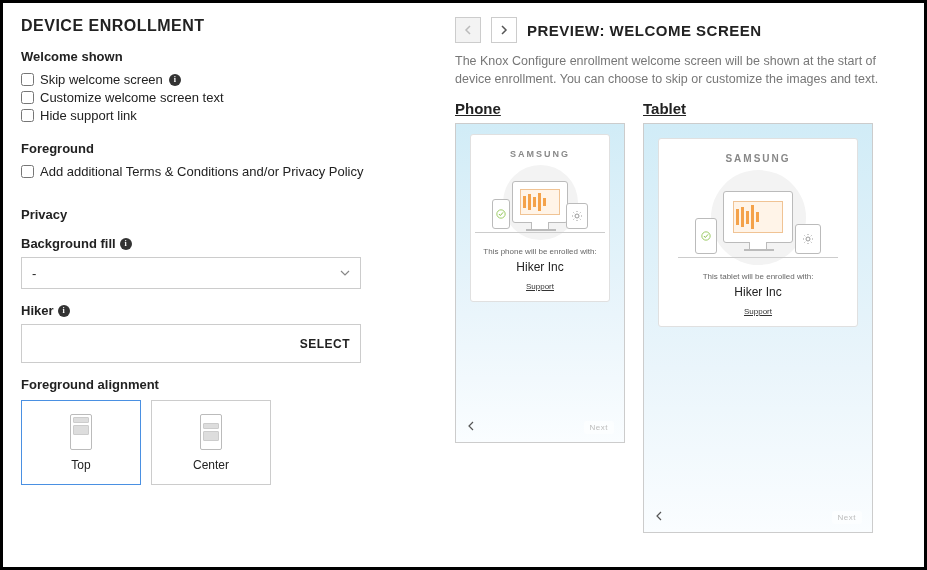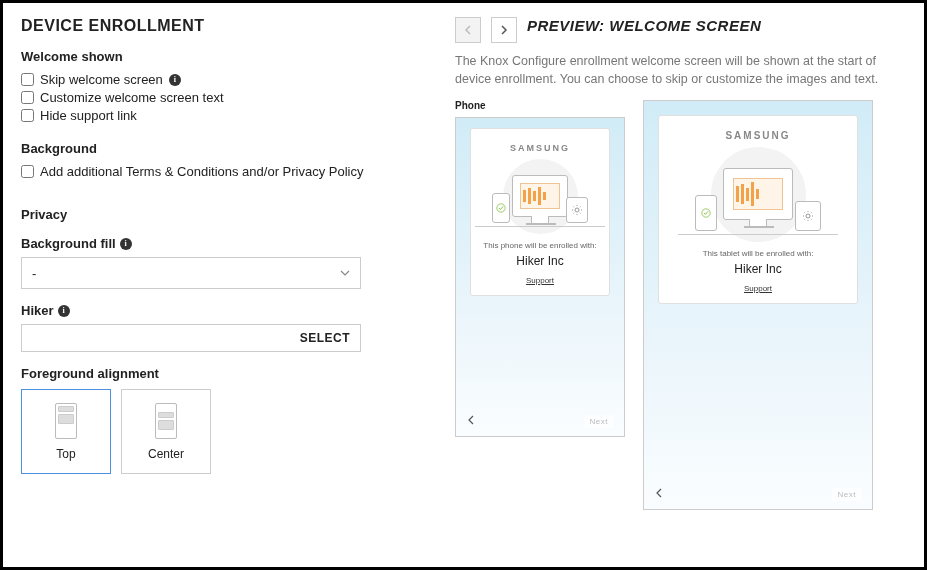--- a/index.html
+++ b/index.html
@@ -78,38 +78,38 @@
       display: flex;
       align-items: center;
       justify-content: space-between;
       padding: 0 10px;
       font-size: 13px;
       margin-top: 4px;
       background: #fff;
     }
     .logo-box {
       width: 340px;
-      height: 28px;
+      height: 39px;
       border: 1px solid #ccc;
       display: flex;
       align-items: center;
       justify-content: flex-end;
       padding: 0 10px;
       font-size: 12px;
       font-weight: 700;
       letter-spacing: 0.5px;
       margin-top: 4px;
     }
     .align-options {
       display: flex;
       gap: 10px;
       margin-top: 8px;
     }
     .align-card {
-      width: 90px;
+      width: 120px;
       height: 85px;
       border: 1px solid #ccc;
       display: flex;
       flex-direction: column;
       align-items: center;
       justify-content: center;
       gap: 8px;
       font-size: 12px;
       cursor: pointer;
     }
@@ -132,23 +132,23 @@
     }
     .align-icon.top { justify-content: flex-start; gap: 2px; }
     .align-icon.center { justify-content: center; gap: 2px; }
     .align-icon.bottom { justify-content: flex-end; gap: 2px; }
     .align-icon .b1 { height: 6px; }
     .align-icon .b2 { height: 10px; }
 
     
     .preview-header {
       display: flex;
+      align-items: center;
       gap: 10px;
       margin-bottom: 10px;
-      font-style: italic;
     }
     .nav-btn {
       width: 26px;
       height: 26px;
       border: 1px solid #ccc;
       background: #fff;
       display: flex;
       align-items: center;
       justify-content: center;
       cursor: pointer;
@@ -168,23 +168,24 @@
     }
     .preview-row {
       display: flex;
       gap: 18px;
     }
     .preview-col {
       display: flex;
       flex-direction: column;
     }
     .preview-label {
-      font-size: 10px;
+      font-size: 15px;
       font-weight: 700;
       margin-bottom: 6px;
+      text-decoration: underline;
     }
     .device {
       border: 1px solid #ccc;
       background: linear-gradient(180deg, #d1ecf7 0%, #eaf5fb 60%, #fafdff 100%);
       position: relative;
       display: flex;
       flex-direction: column;
       align-items: center;
       padding-top: 10px;
     }
@@ -320,21 +321,21 @@
     </label>
     <label class="check-row">
       <input type="checkbox" style="">
       <span>Customize welcome screen text</span>
     </label>
     <label class="check-row">
       <input type="checkbox" style="">
       <span>Hide support link</span>
     </label>
 
-    <div class="section-title section-gap">Background</div>
+    <div class="section-title section-gap">Foreground</div>
     <label class="check-row">
       <input type="checkbox" style="">
       <span>Add additional Terms &amp; Conditions and/or Privacy Policy</span>
     </label>
 
     <div class="section-title section-gap" style="margin-top:28px">Privacy</div>
 
     <div class="subsection-title">
       <span>Background fill</span>
       <span class="info-icon">i</span>
@@ -433,20 +434,21 @@
               <svg width="10" height="10" viewBox="0 0 10 10">
                   <path d="M7 1 L3 5 L7 9" stroke="#555" stroke-width="1.2" fill="none"></path>
                 </svg>
             </span>
             <span class="next-btn">Next</span>
           </div>
         </div>
       </div>
 
       <div class="preview-col">
+        <div class="preview-label">Tablet</div>
         <div class="device tablet">
           <div class="card">
             <div class="samsung-logo" style="font-size:10px">SAMSUNG</div>
             <div class="illus" style="width:130px;height:90px">
               <div class="circle" style="width:95px;height:95px"></div>
               <div class="baseline"></div>
               <div class="side-phone" style="width:22px;height:36px">
                 <svg viewBox="0 0 12 12">
                     <circle cx="6" cy="6" r="5" fill="none" stroke="#8bc34a" stroke-width="1"></circle>
                     <path d="M3.5 6 L5.2 7.8 L8.5 4" stroke="#8bc34a" stroke-width="1.2" fill="none"></path>

